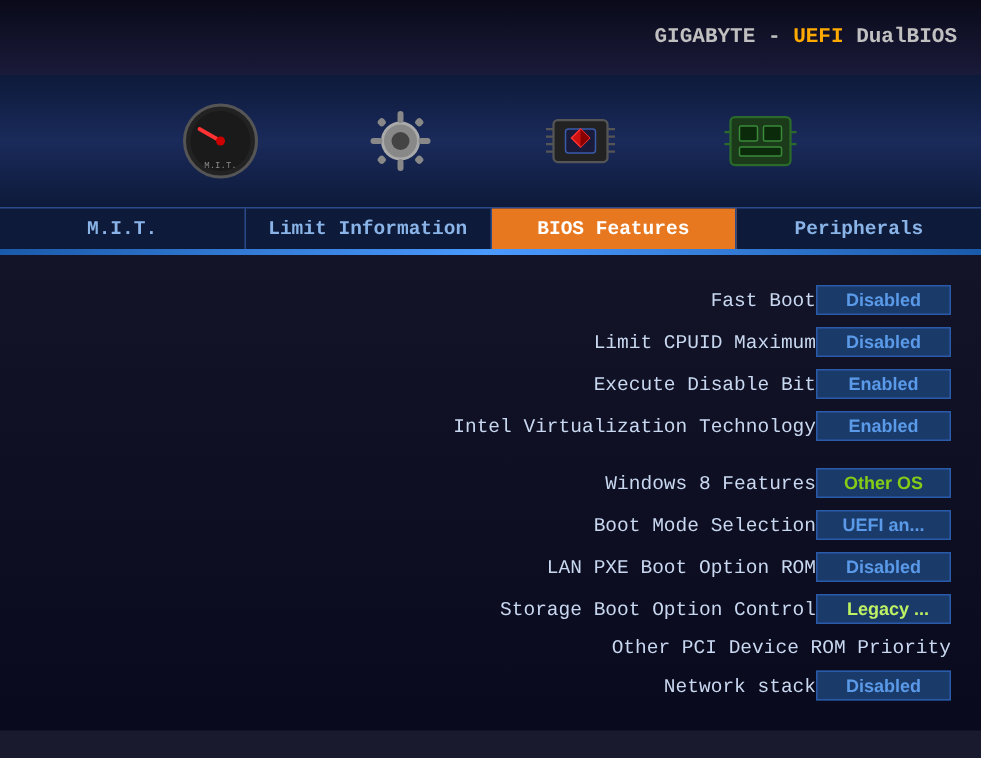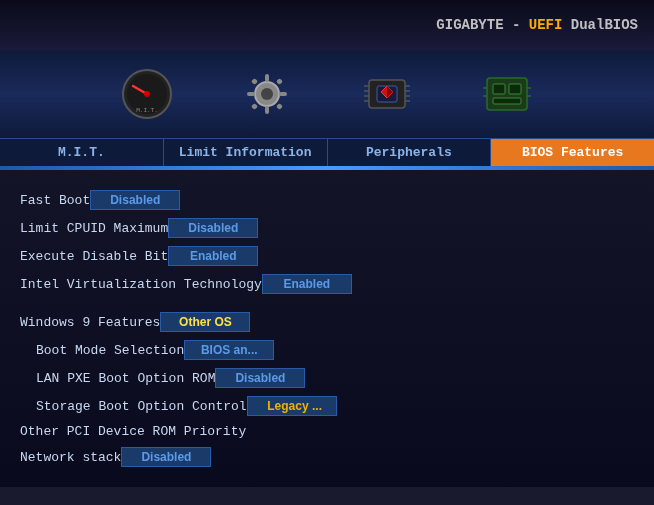--- a/index.html
+++ b/index.html
@@ -84,21 +84,21 @@
 
     
     .main-content {
       background: linear-gradient(180deg, #141428 0%, #0a0a1e 100%);
       padding: 16px 20px;
       min-height: 280px;
     }
 
     .bios-row {
       display: flex;
-      justify-content: flex-start;
+      justify-content: flex-end;
       align-items: center;
       padding: 4px 0;
       font-size: 13px;
     }
     .bios-label {
       color: #c8d8f0;
       font-size: 13px;
     }
     .bios-label.sub {
       padding-left: 16px;
@@ -118,31 +118,31 @@
       color: #5a9ae8;
       border: 1px solid #2a5aaa;
     }
     .val-enabled {
       background: #1a3a6a;
       color: #5a9ae8;
       border: 1px solid #2a5aaa;
     }
     .val-other {
       background: #1a3a6a;
-      color: #fde047;
+      color: #84cc16;
       border: 1px solid #2a5aaa;
     }
     .val-uefi-an {
       background: #1a3a6a;
       color: #5a9ae8;
       border: 1px solid #2a5aaa;
     }
     .val-legacy {
       background: #1a3a6a;
-      color: #eab308;
+      color: #bef264;
       border: 1px solid #2a5aaa;
       padding-left: 14px;
     }
     .val-uefi-oprom {
       background: #1a3a6a;
       color: #5a9ae8;
       border: 1px solid #2a5aaa;
     }
 
     .spacer {
@@ -226,22 +226,22 @@
       <line x1="48" y1="22" x2="52" y2="22" stroke="#2a6a2a" stroke-width="1.5"></line>
       <line x1="48" y1="30" x2="52" y2="30" stroke="#2a6a2a" stroke-width="1.5"></line>
     </svg>
   </div>
 </div>
 
 <div class="nav-bar-wrapper">
   <div class="nav-bar">
     <div class="nav-tab">M.I.T.</div>
     <div class="nav-tab">Limit Information</div>
+    <div class="nav-tab active">BIOS Features</div>
     <div class="nav-tab">Peripherals</div>
-    <div class="nav-tab active">BIOS Features</div>
   </div>
 </div>
 
 <div class="divider"></div>
 
 <div class="main-content">
 
   <div class="bios-row">
     <span class="bios-label">Fast Boot</span>
     <button class="bios-value val-disabled">Disabled</button>
@@ -258,27 +258,27 @@
   </div>
 
   <div class="bios-row">
     <span class="bios-label">Intel Virtualization Technology</span>
     <button class="bios-value val-enabled">Enabled</button>
   </div>
 
   <div class="spacer"></div>
 
   <div class="bios-row">
-    <span class="bios-label">Windows 9 Features</span>
+    <span class="bios-label">Windows 8 Features</span>
     <button class="bios-value val-other">Other OS</button>
   </div>
 
   <div class="bios-row">
     <span class="bios-label sub">Boot Mode Selection</span>
-    <button class="bios-value val-uefi-an">BIOS an...</button>
+    <button class="bios-value val-uefi-an">UEFI an...</button>
   </div>
 
   <div class="bios-row">
     <span class="bios-label sub">LAN PXE Boot Option ROM</span>
     <button class="bios-value val-disabled">Disabled</button>
   </div>
 
   <div class="bios-row">
     <span class="bios-label sub">Storage Boot Option Control</span>
     <button class="bios-value val-legacy">Legacy ...</button>

